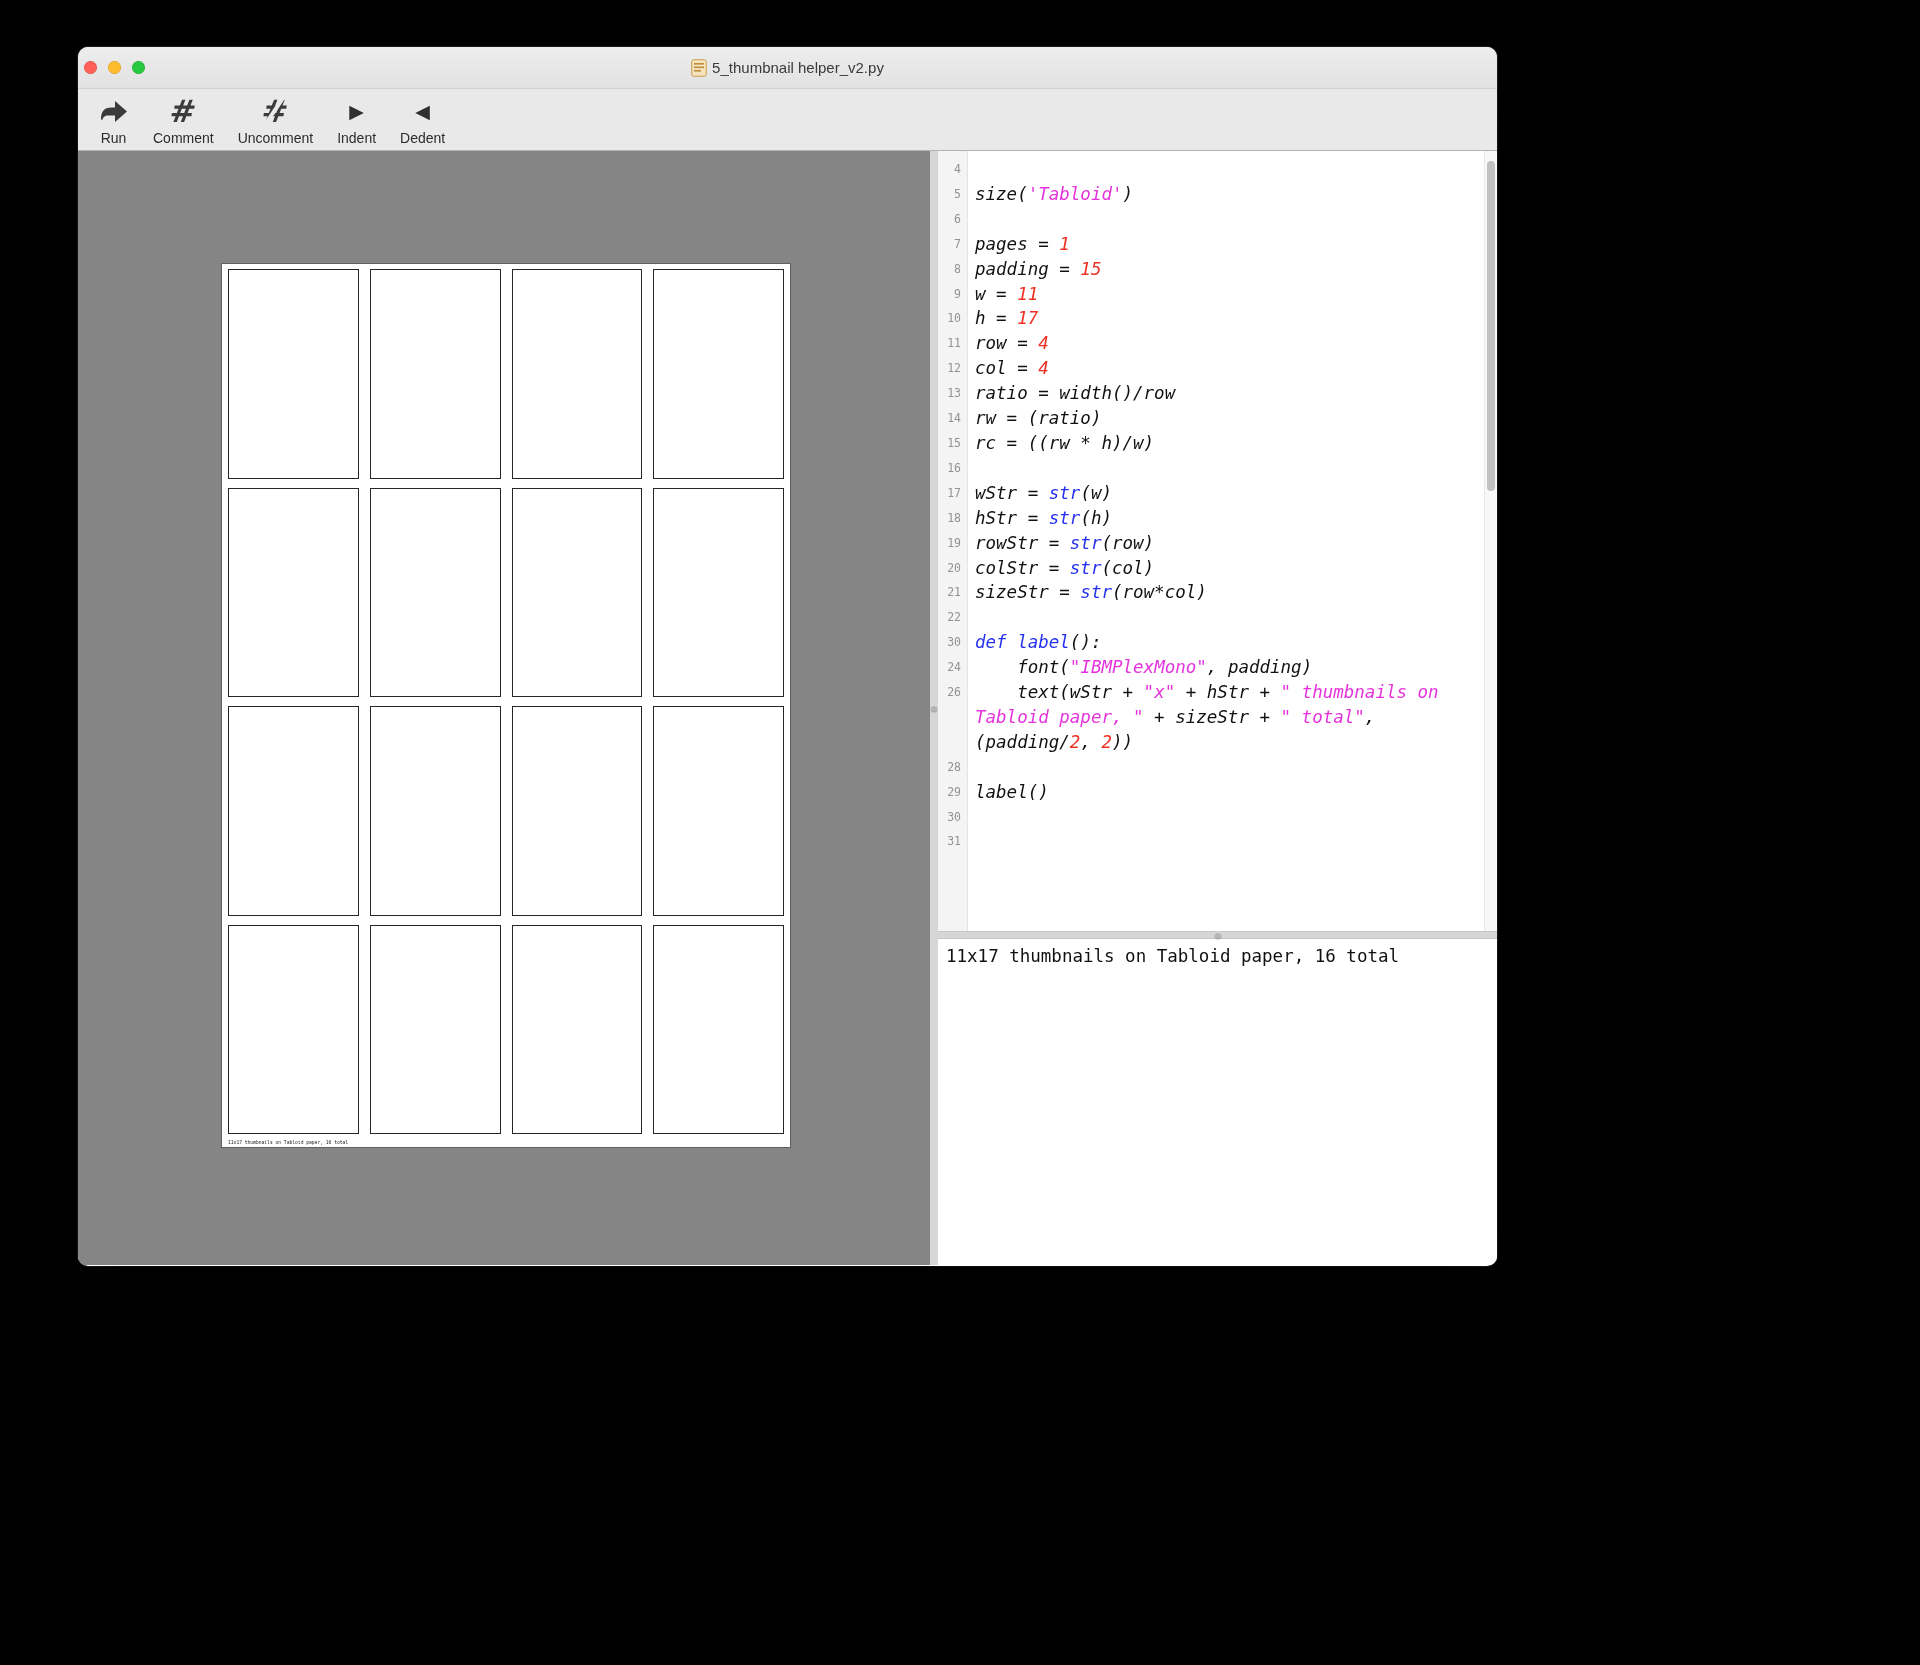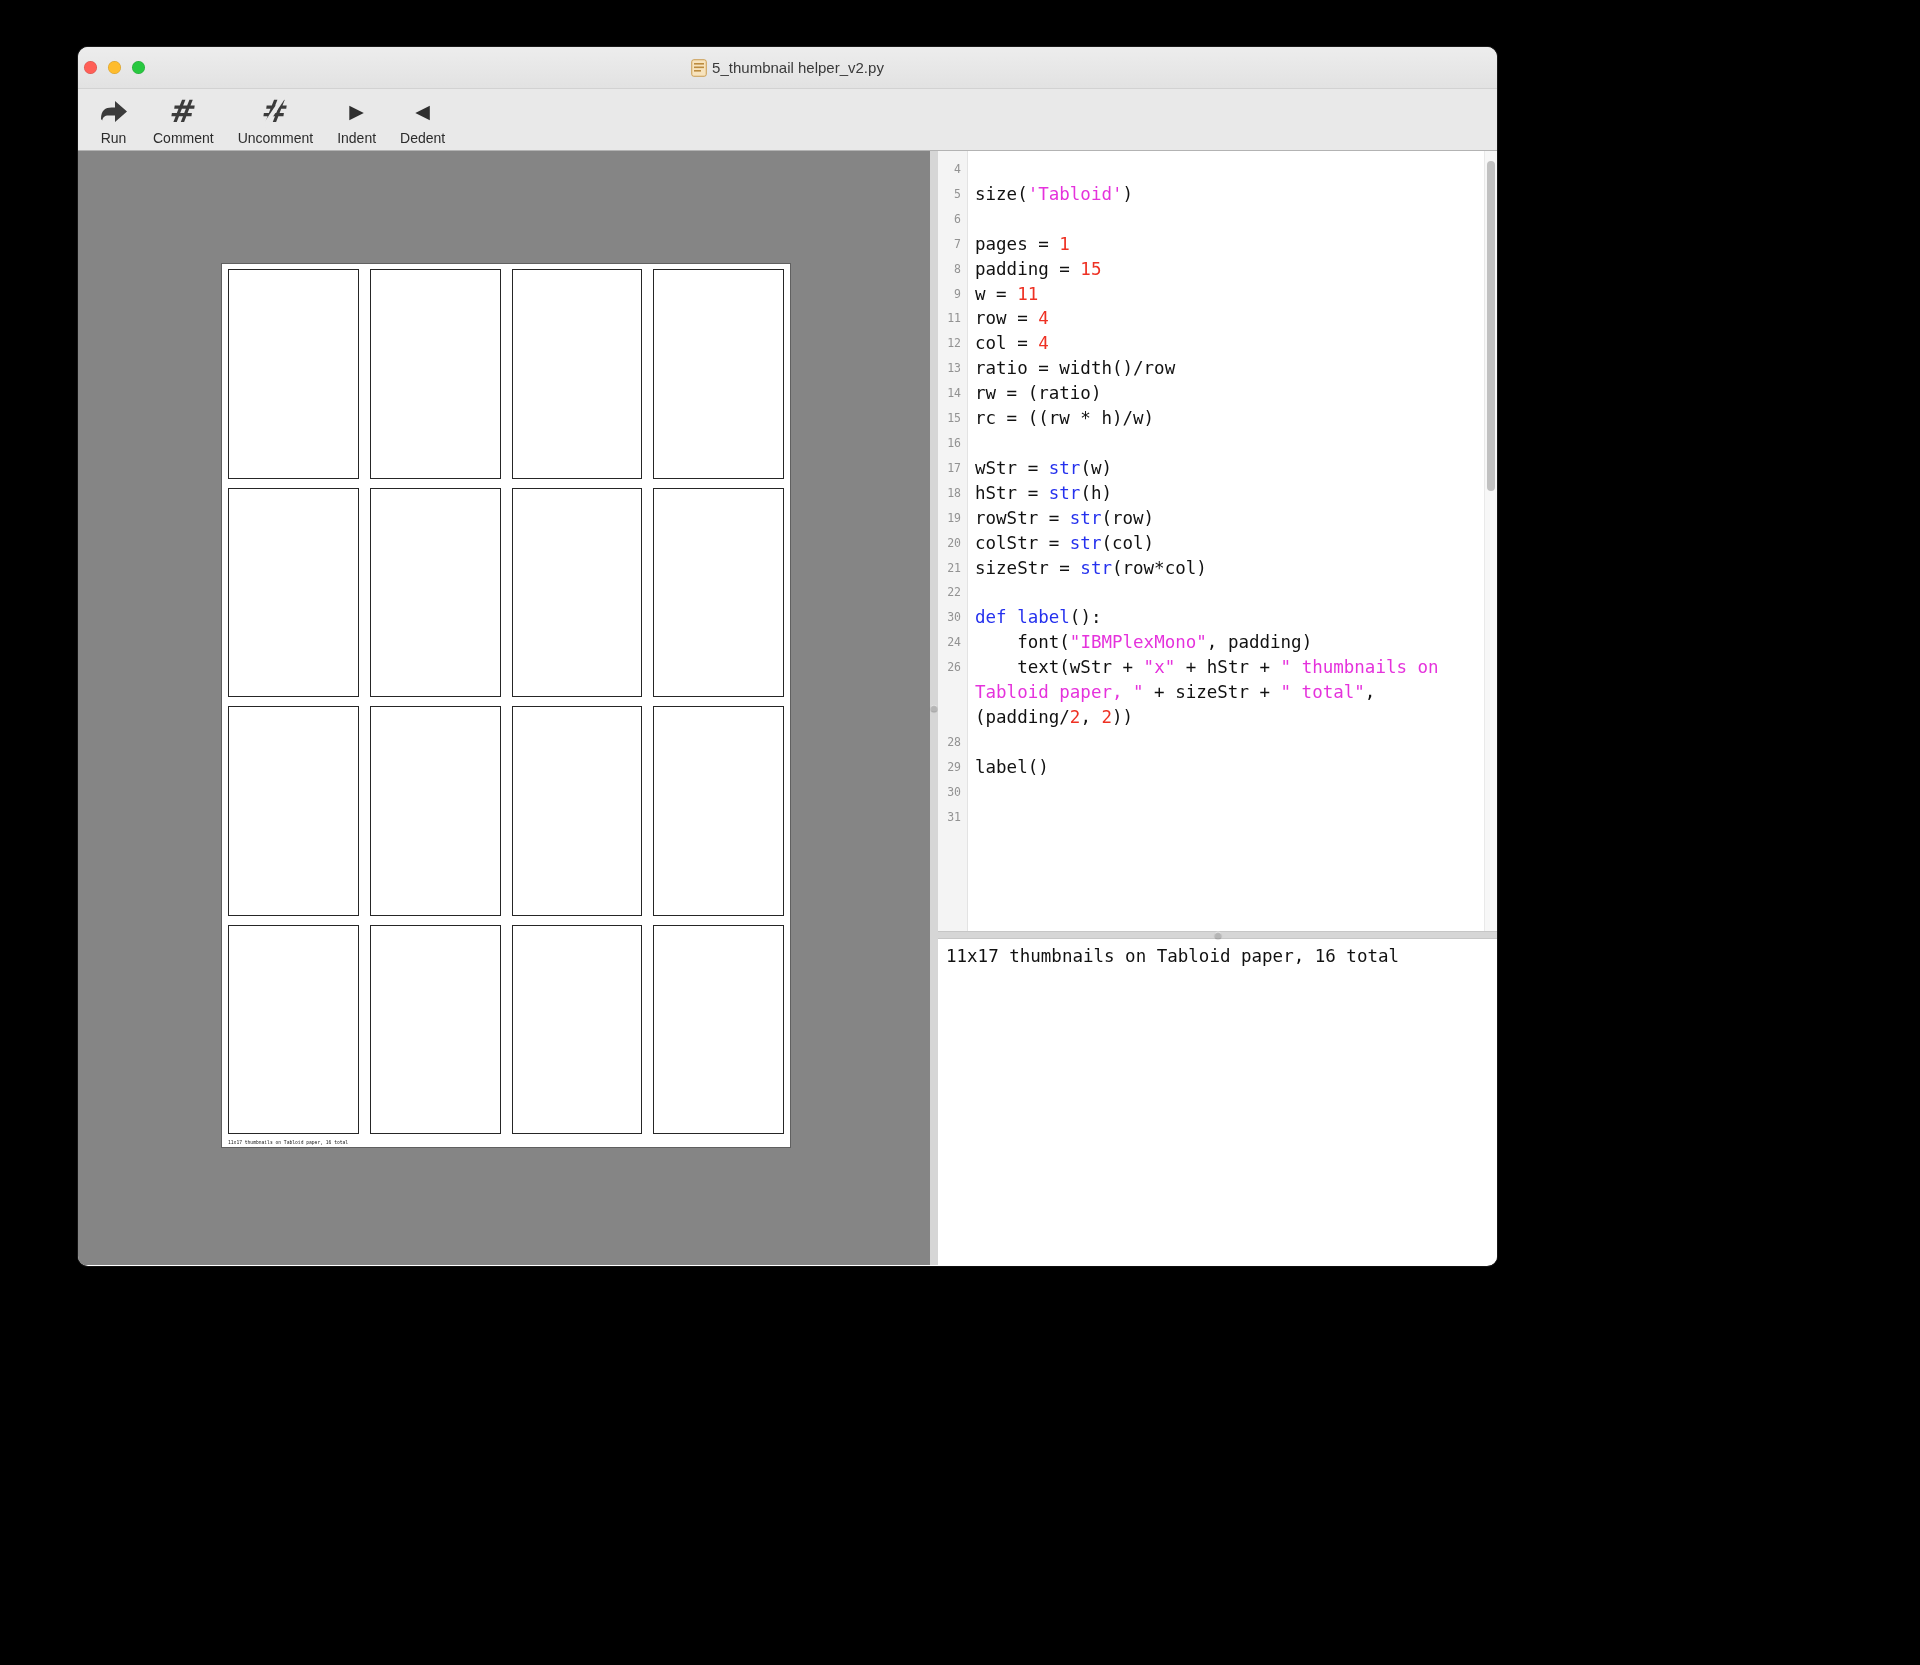--- a/index.html
+++ b/index.html
@@ -48,21 +48,21 @@
   
   .rightpane{flex:1;display:flex;flex-direction:column;background:#fff;min-width:0;}
   .editor{height:780px;flex:none;position:relative;overflow:hidden;
           font-family:"DejaVu Sans Mono",monospace;font-size:17.5px;line-height:var(--lh);cursor:text;}
   .gutterbg{position:absolute;left:0;top:0;bottom:0;width:30px;background:#f4f4f4;border-right:1px solid #e3e3e3;}
   .lines{position:relative;padding-top:6px;}
   .cl{display:flex;align-items:flex-start;min-height:var(--lh);}
   .ln{flex:0 0 30px;text-align:right;padding-right:7px;font-size:11.5px;color:var(--ln-color);
       line-height:var(--lh);user-select:none;}
   .ct{flex:1;min-width:0;padding-left:7px;padding-right:18px;white-space:pre-wrap;
-      overflow-wrap:break-word;color:var(--tk-p);}
+      overflow-wrap:break-word;color:var(--tk-p);font-style:italic;}
   .tk-p{color:var(--tk-p);} .tk-s{color:var(--tk-s);} .tk-n{color:var(--tk-n);}
   .tk-k{color:var(--tk-k);} .tk-m{color:var(--tk-m);}
   .sbtrack{position:absolute;right:0;top:0;bottom:0;width:13px;background:#f7f7f7;border-left:1px solid #e9e9e9;}
   .sbthumb{position:absolute;left:2px;width:8px;top:10px;height:330px;border-radius:4px;background:#c1c1c1;}
   .hsplit{height:8px;flex:none;background:#d6d6d6;border-top:1px solid #c6c6c6;border-bottom:1px solid #c6c6c6;position:relative;}
   .console{flex:1;font-family:"DejaVu Sans Mono",monospace;font-size:17.5px;color:#111;
            padding:7px 8px;overflow:hidden;}
 </style>
 </head>
 <body>
@@ -177,20 +177,24 @@
               </div>
               <div class="cl">
                 <span class="ln">8</span>
                 <span class="ct"><span class="tk-p">padding = </span><span class="tk-n">15</span></span>
               </div>
               <div class="cl">
                 <span class="ln">9</span>
                 <span class="ct"><span class="tk-p">w = </span><span class="tk-n">11</span></span>
               </div>
               <div class="cl">
+                <span class="ln">10</span>
+                <span class="ct"><span class="tk-p">h = </span><span class="tk-n">17</span></span>
+              </div>
+              <div class="cl">
                 <span class="ln">11</span>
                 <span class="ct"><span class="tk-p">row = </span><span class="tk-n">4</span></span>
               </div>
               <div class="cl">
                 <span class="ln">12</span>
                 <span class="ct"><span class="tk-p">col = </span><span class="tk-n">4</span></span>
               </div>
               <div class="cl">
                 <span class="ln">13</span>
                 <span class="ct"><span class="tk-p">ratio = width()/row</span></span>

